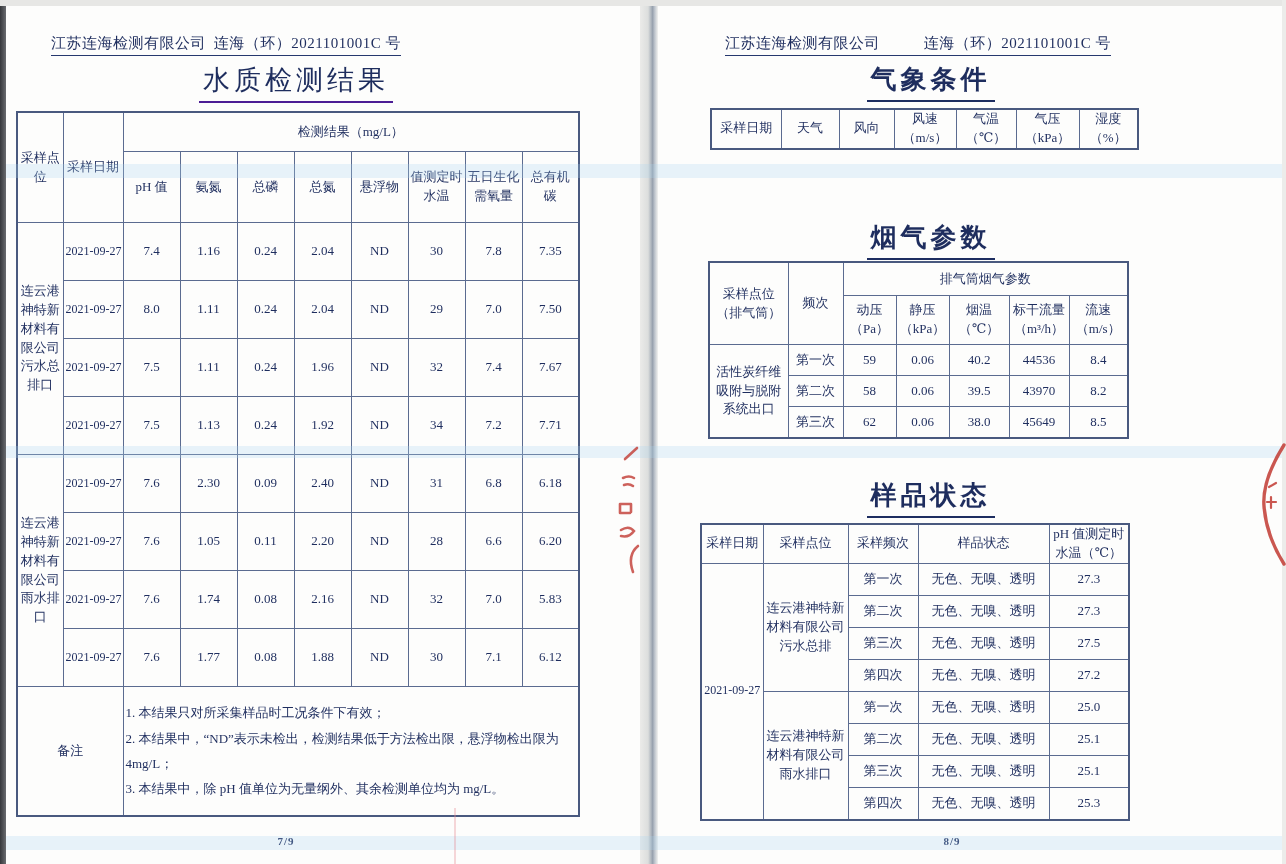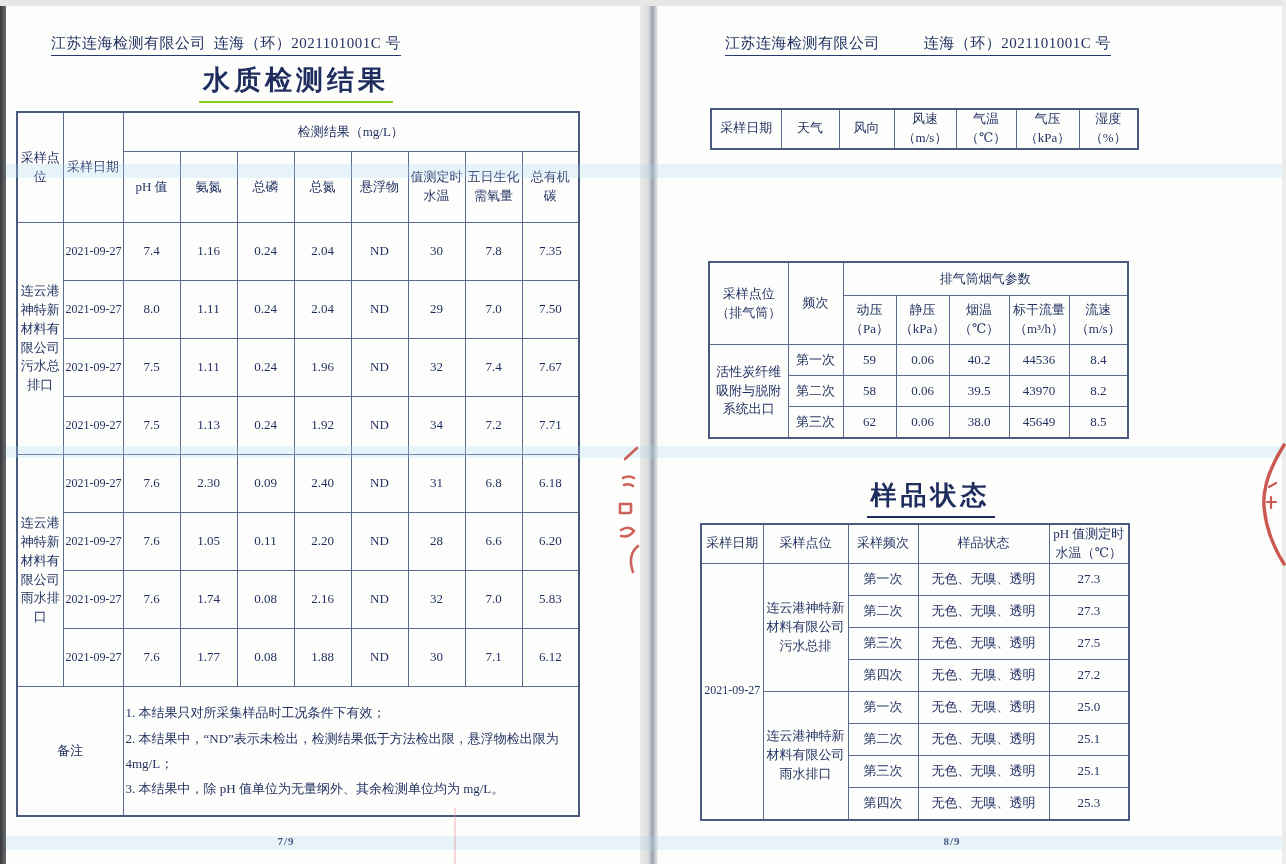--- a/index.html
+++ b/index.html
@@ -12,22 +12,22 @@
   .page-left{left:6px;width:634px;}
   .page-right{left:658px;width:628px;}
   .gutter{position:absolute;left:640px;top:0;width:18px;height:864px;z-index:2;
     background:linear-gradient(90deg,#ebebe9 0%,#dcdedd 45%,#97a1ae 70%,#b9c0c9 80%,#f2f2f0 100%);}
   .band{position:absolute;left:0;width:1286px;background:rgba(170,212,238,0.26);z-index:5;pointer-events:none;}
   .pinkline{position:absolute;left:454px;top:808px;width:2px;height:56px;background:rgba(230,140,150,0.35);z-index:5;}
 
   .header-line{position:absolute;display:flex;justify-content:space-between;align-items:flex-end;
     border-bottom:1.5px solid #26386e;padding-bottom:2px;font-size:15px;letter-spacing:0.5px;}
   .title-wrap{position:absolute;text-align:center;}
-  .doc-title{display:inline-block;font-size:27px;font-weight:bold;letter-spacing:4px;
-    border-bottom:2px solid #84cc16;padding:0 4px 3px 4px;}
+  .doc-title{display:inline-block;font-size:27px;font-weight:normal;letter-spacing:4px;
+    border-bottom:2px solid #4c1d95;padding:0 4px 3px 4px;}
   .sub-title{display:inline-block;font-size:26px;font-weight:bold;letter-spacing:4px;
     border-bottom:2px solid #1d2d60;padding:0 4px 3px 4px;}
 
   table.tbl{border-collapse:collapse;table-layout:fixed;text-align:center;color:#1e2d5e;
     font-size:13px;border:2px solid #49597f;}
   table.tbl td{border:1px solid #5b6b90;padding:0 2px;vertical-align:middle;line-height:1.45;}
   .h38 td{height:38px;} .h70 td{height:70px;} .h57 td{height:57px;} .h128 td{height:128px;}
   .h32 td{height:32px;} .h48 td{height:48px;} .h33 td{height:33px;} .h30 td{height:30px;}
   .h34 td{height:34px;} .h31 td{height:31px;}
   td.dt{font-size:12px;white-space:nowrap;letter-spacing:0;}
@@ -185,20 +185,23 @@
   </div>
 
   <div class="gutter"></div>
 
   <div class="page page-right">
     <div class="header-line" style="left:67px;top:34px;width:386px;">
       <span>江苏连海检测有限公司</span>
       <span>连海（环）2021101001C 号</span>
     </div>
 
+    <div class="title-wrap" style="left:0;top:62px;width:545px;">
+      <span class="sub-title">气象条件</span>
+    </div>
     <table class="tbl" style="position:absolute;left:52px;top:108px;width:427px;">
       <colgroup>
         <col style="width:70px">
           <col style="width:58px">
           <col style="width:55px">
           <col style="width:62px">
         <col style="width:60px">
           <col style="width:63px">
           <col style="width:59px">
       </colgroup>
@@ -208,20 +211,23 @@
         <td>天气</td>
         <td>风向</td>
         <td>风速（m/s）</td>
         <td>气温（℃）</td>
         <td>气压（kPa）</td>
         <td>湿度（%）</td>
       </tr>
     </tbody>
       </table>
 
+    <div class="title-wrap" style="left:0;top:220px;width:545px;">
+      <span class="sub-title">烟气参数</span>
+    </div>
     <table class="tbl" style="position:absolute;left:50px;top:261px;width:419px;">
       <colgroup>
         <col style="width:79px">
           <col style="width:55px">
           <col style="width:53px">
           <col style="width:53px">
         <col style="width:60px">
           <col style="width:60px">
           <col style="width:59px">
       </colgroup>

